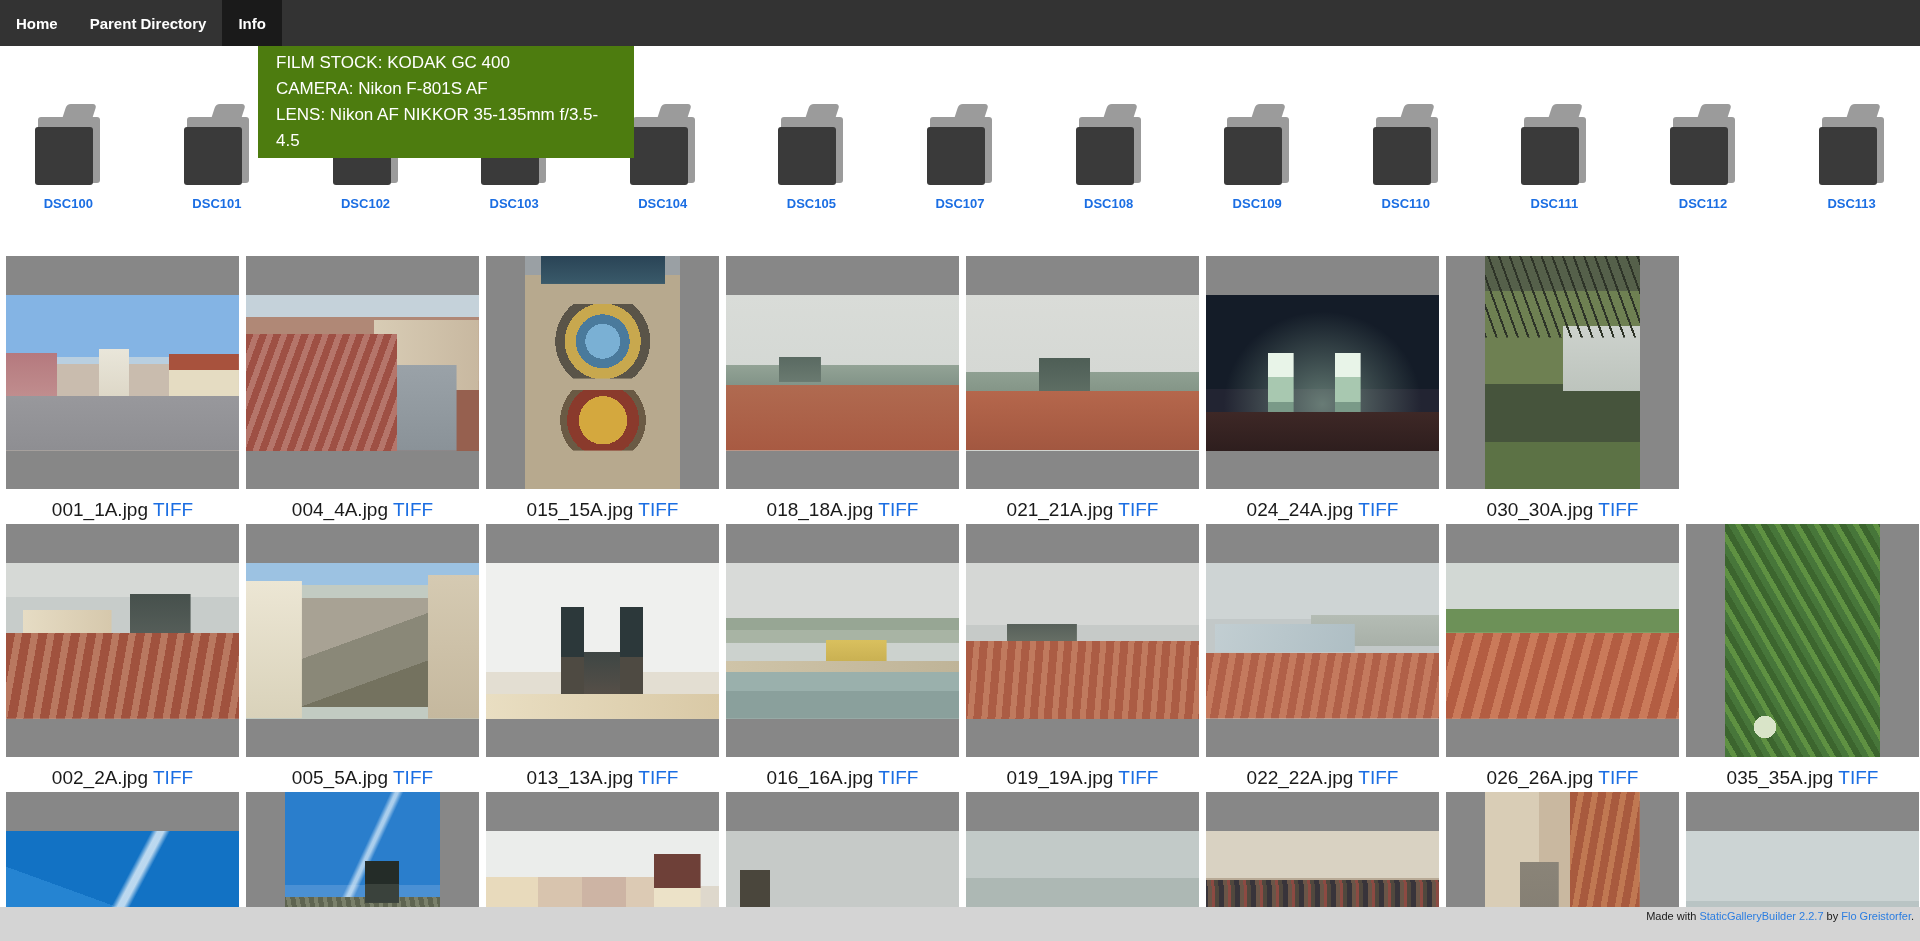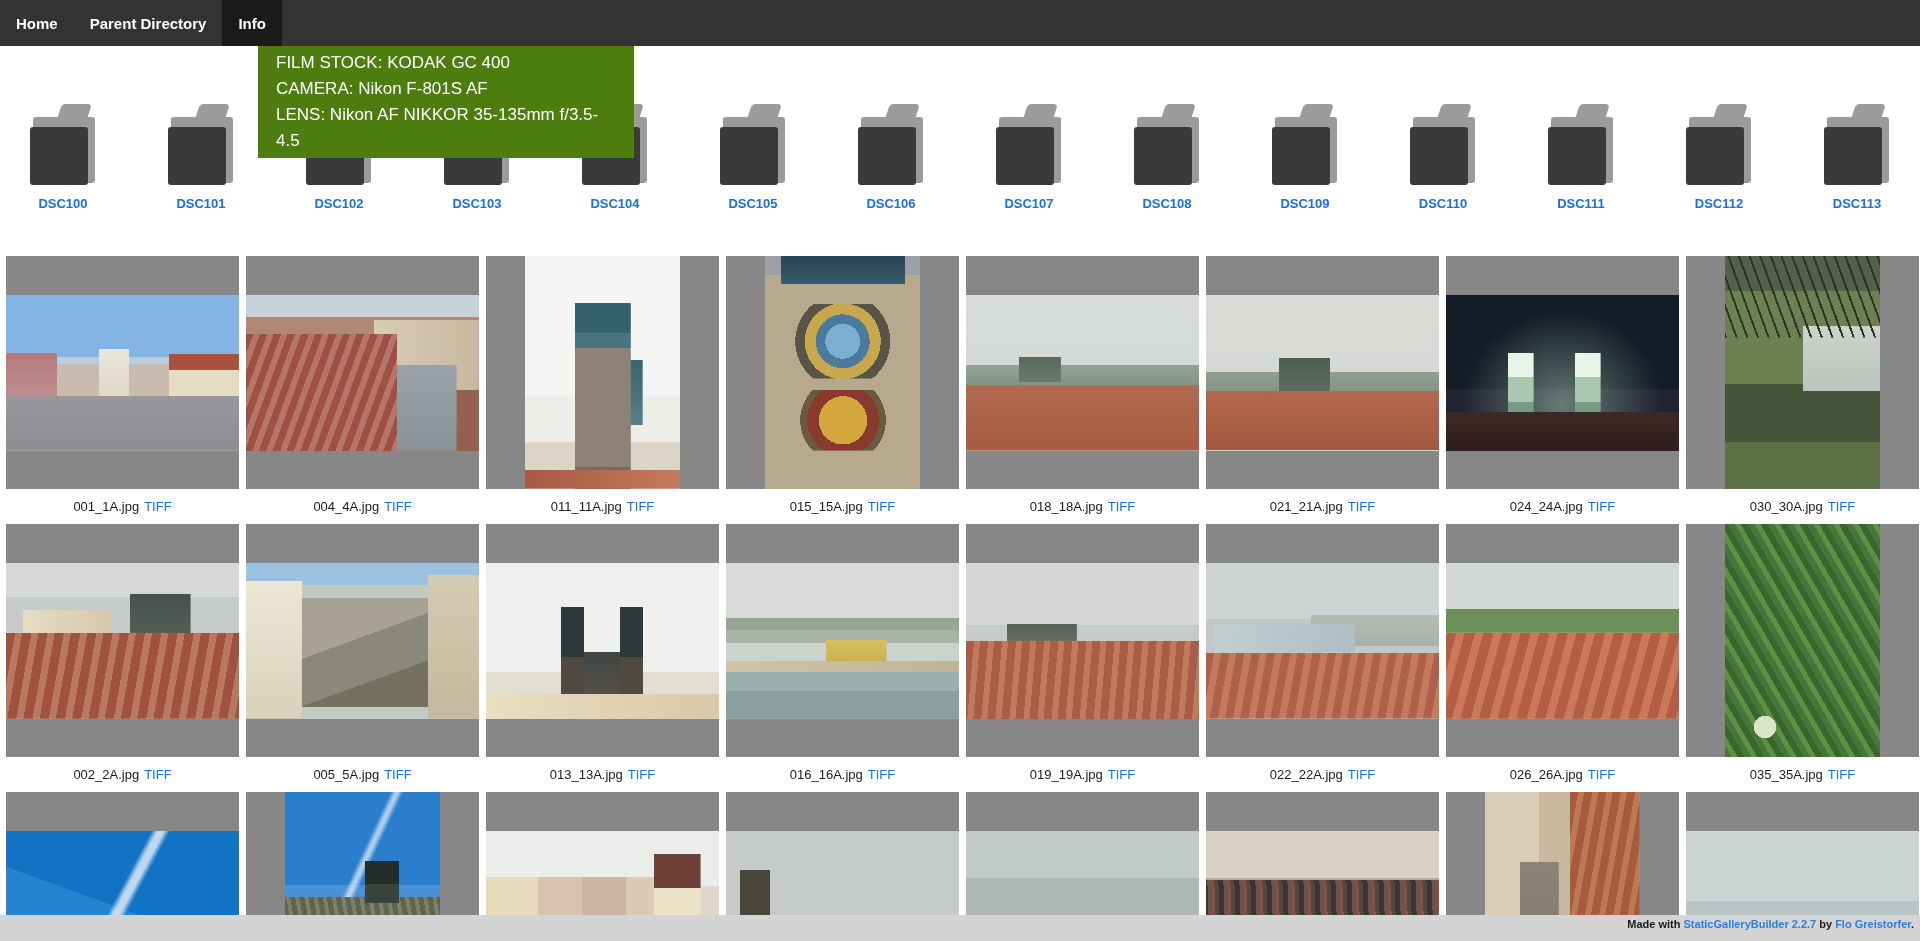--- a/index.html
+++ b/index.html
@@ -54,29 +54,29 @@
   .grid-item { width:233px; }
   .cell {
     width:233px; height:233px; background:#878787;
     display:flex; align-items:center; justify-content:center; cursor:pointer;
   }
   .photo { display:block; }
   .photo.landscape { width:233px; height:156px; }
   .photo.portrait  { width:155px; height:233px; }
   .caption {
     margin-top:10px; height:16px; text-align:center;
-    font-size:13px; color:#1a1a1a; white-space:nowrap;
+    font-size:19px; color:#1a1a1a; white-space:nowrap;
   }
   .caption .tiff { color:#1b6ee3; margin-left:5px; cursor:pointer; text-decoration:none; }
 
   
   .footer {
-    position:absolute; left:0; right:0; bottom:0; height:26px;
+    position:absolute; left:0; right:0; bottom:0; height:34px;
     background:#d4d4d4; z-index:30;
-    font-size:11px; font-weight:bold; color:#1a1a1a;
+    font-size:11px; font-weight:normal; color:#1a1a1a;
     line-height:19px; text-align:right; padding-right:6px;
   }
   .footer .flink { color:#2b7de0; cursor:pointer; text-decoration:none; }
 
   
   .scene-street{background:
     linear-gradient(180deg,#98989c,#8e8e92) 0 100%/100% 35% no-repeat,
     linear-gradient(180deg,#b5797e,#c79a98) 0 68%/22% 45% no-repeat,
     linear-gradient(180deg,#e9e6da,#d9d2c0) 46% 60%/13% 42% no-repeat,
     linear-gradient(180deg,#a8523d 0 25%,#e5dcc2 25%) 100% 66%/30% 42% no-repeat,
@@ -263,28 +263,20 @@
 
     <div class="folder">
       <div class="folder-icon">
         <div class="f-tab"></div>
         <div class="f-back"></div>
         <div class="f-front"></div>
       </div>
       <span class="folder-label">DSC105</span>
     </div>
 
-    <div class="folder">
-      <div class="folder-icon">
-        <div class="f-tab"></div>
-        <div class="f-back"></div>
-        <div class="f-front"></div>
-      </div>
-      <span class="folder-label">DSC106</span>
-    </div>
 
     <div class="folder">
       <div class="folder-icon">
         <div class="f-tab"></div>
         <div class="f-back"></div>
         <div class="f-front"></div>
       </div>
       <span class="folder-label">DSC107</span>
     </div>
 
@@ -357,28 +349,20 @@
 
       <div class="grid-item">
         <div class="cell">
           <div class="photo landscape scene-roof-street"></div>
         </div>
         <div class="caption">
           <span>004_4A.jpg</span><span class="tiff">TIFF</span>
         </div>
       </div>
 
-      <div class="grid-item">
-        <div class="cell">
-          <div class="photo portrait scene-town-tower"></div>
-        </div>
-        <div class="caption">
-          <span>011_11A.jpg</span><span class="tiff">TIFF</span>
-        </div>
-      </div>
 
       <div class="grid-item">
         <div class="cell">
           <div class="photo portrait scene-astro-clock"></div>
         </div>
         <div class="caption">
           <span>015_15A.jpg</span><span class="tiff">TIFF</span>
         </div>
       </div>
 

